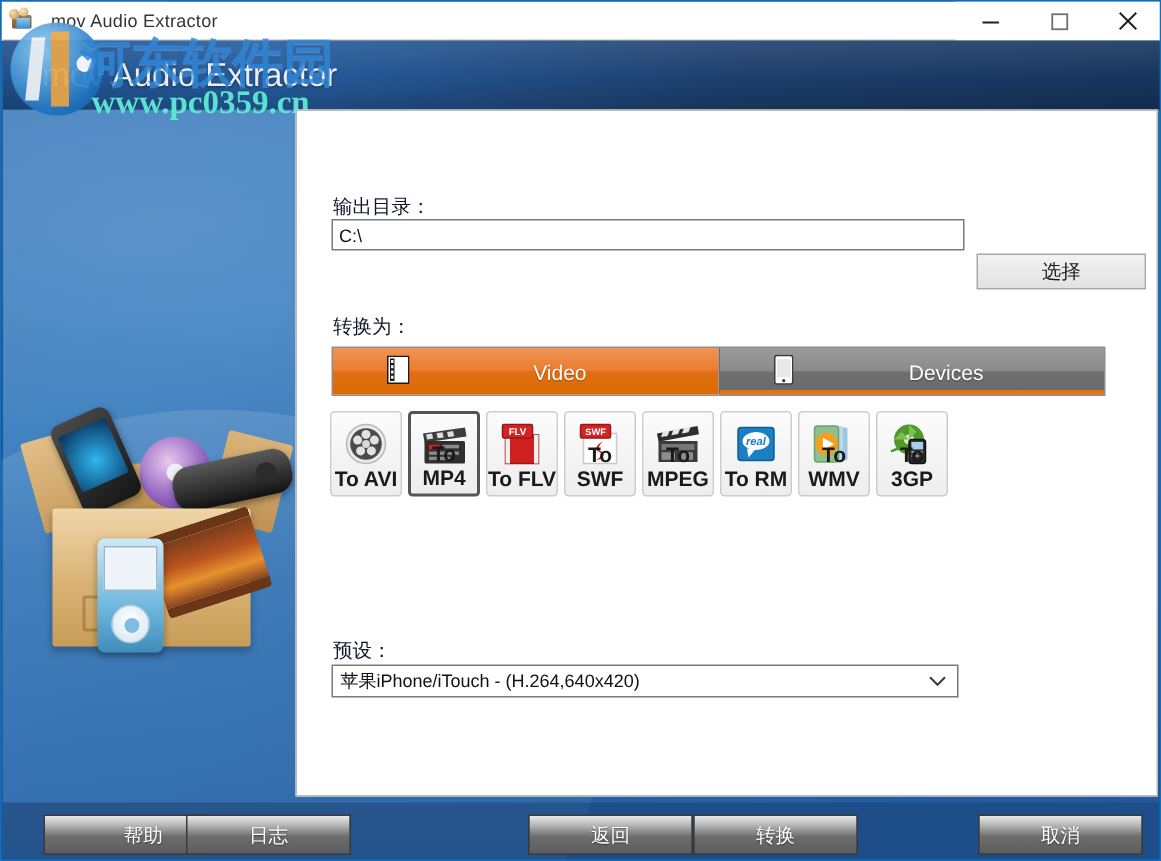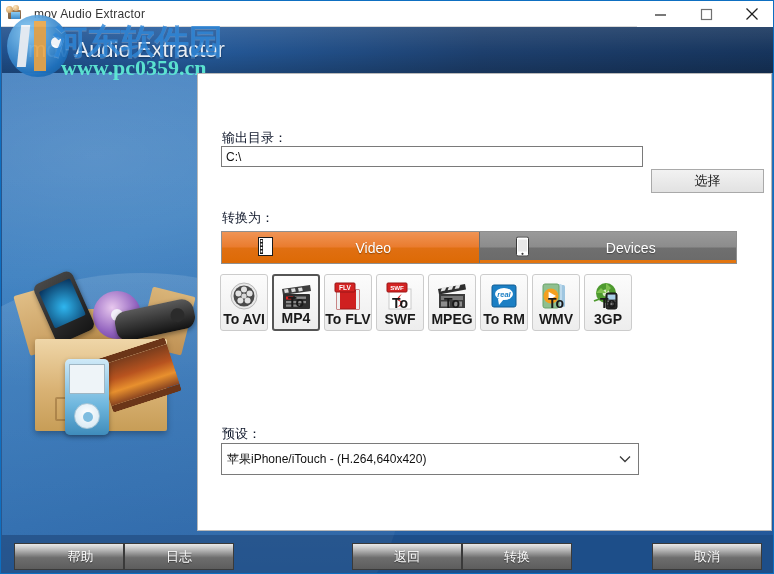--- a/index.html
+++ b/index.html
@@ -233,41 +233,41 @@
     display: flex; align-items: center; justify-content: center;
   }
   .fmt .flabel {
     position: absolute; left: 0; right: 0; bottom: 3px;
     text-align: center; font-size: 14px; font-weight: bold; color: #1a1a1a;
   }
 
   
   #preset-select {
     position: absolute; left: 23px; top: 369px;
-    width: 418px; height: 32px;
+    width: 418px; height: 22px;
     border: 1px solid #7a7a7a; background: #ffffff;
     display: flex; align-items: center;
     font-size: 12px; color: #111; padding-left: 5px;
     cursor: default;
   }
   #preset-caret {
     position: absolute; right: 7px; top: 50%; transform: translateY(-50%);
   }
 
   
   .bbtn {
     position: absolute; height: 27px; width: 110px;
     background: linear-gradient(180deg,#e9e9e9 0%,#b5b5b5 25%,#6d6d6d 55%,#5d5d5d 100%);
     border: 1px solid #3a3a3a;
     color: #ffffff; font-size: 13px;
     display: flex; align-items: center; justify-content: center;
     text-shadow: 0 1px 1px rgba(0,0,0,.5);
     cursor: default;
   }
-  #bb-help   { left: 13px;  top: 542px; padding-left: 23px; }
+  #bb-help   { left: 28px;  top: 542px; padding-left: 23px; }
   #bb-log    { left: 123px; top: 542px; font-family: Liberation Mono, monospace; }
   #bb-back   { left: 351px; top: 542px; }
   #bb-conv   { left: 461px; top: 542px; }
   #bb-cancel { left: 651px; top: 542px; }
 </style>
 </head>
 <body>
 
 <div id="app">
 

